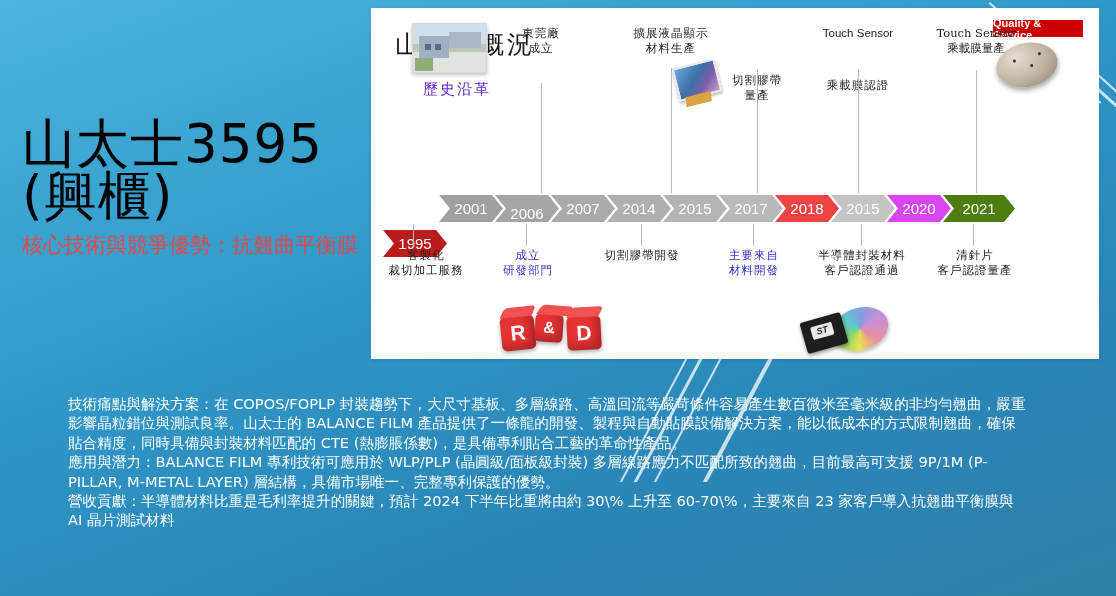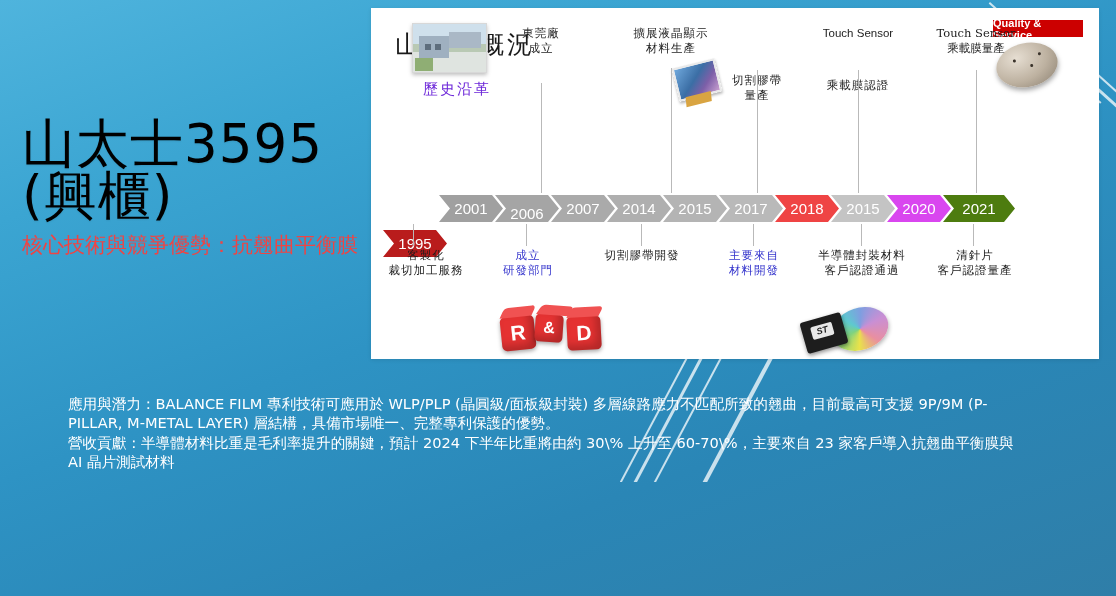--- a/index.html
+++ b/index.html
@@ -283,15 +283,16 @@
       <div id="st-fan"></div>
       <div id="st-chip">
         <span>ST</span>
       </div>
     </div>
 
   </div>
 </div>
 
 <div id="body-text">
-  <p>應用與潛力：BALANCE FILM 專利技術可應用於 WLP/PLP (晶圓級/面板級封裝) 多層線路應力不匹配所致的翹曲，目前最高可支援 9P/9M (P-PILLAR, M-METAL LAYER) 層結構，具備市場唯一、完整專利保護的優勢。</p>
+  <p>技術痛點與解決方案：在 COPOS/FOPLP 封裝趨勢下，大尺寸基板、多層線路、高溫回流等嚴苛條件容易產生數百微米至毫米級的非均勻翹曲，嚴重影響晶粒錯位與測試良率。山太士的 BALANCE FILM 產品提供了一條龍的開發、製程與自動貼膜設備解決方案，能以低成本的方式限制翹曲，確保貼合精度，同時具備與封裝材料匹配的 CTE (熱膨脹係數)，是具備專利貼合工藝的革命性產品。</p>
+  <p>應用與潛力：BALANCE FILM 專利技術可應用於 WLP/PLP (晶圓級/面板級封裝) 多層線路應力不匹配所致的翹曲，目前最高可支援 9P/1M (P-PILLAR, M-METAL LAYER) 層結構，具備市場唯一、完整專利保護的優勢。</p>
   <p>營收貢獻：半導體材料比重是毛利率提升的關鍵，預計 2024 下半年比重將由約 30\% 上升至 60-70\%，主要來自 23 家客戶導入抗翹曲平衡膜與 AI 晶片測試材料</p>
 </div>
 
 </body></html>

